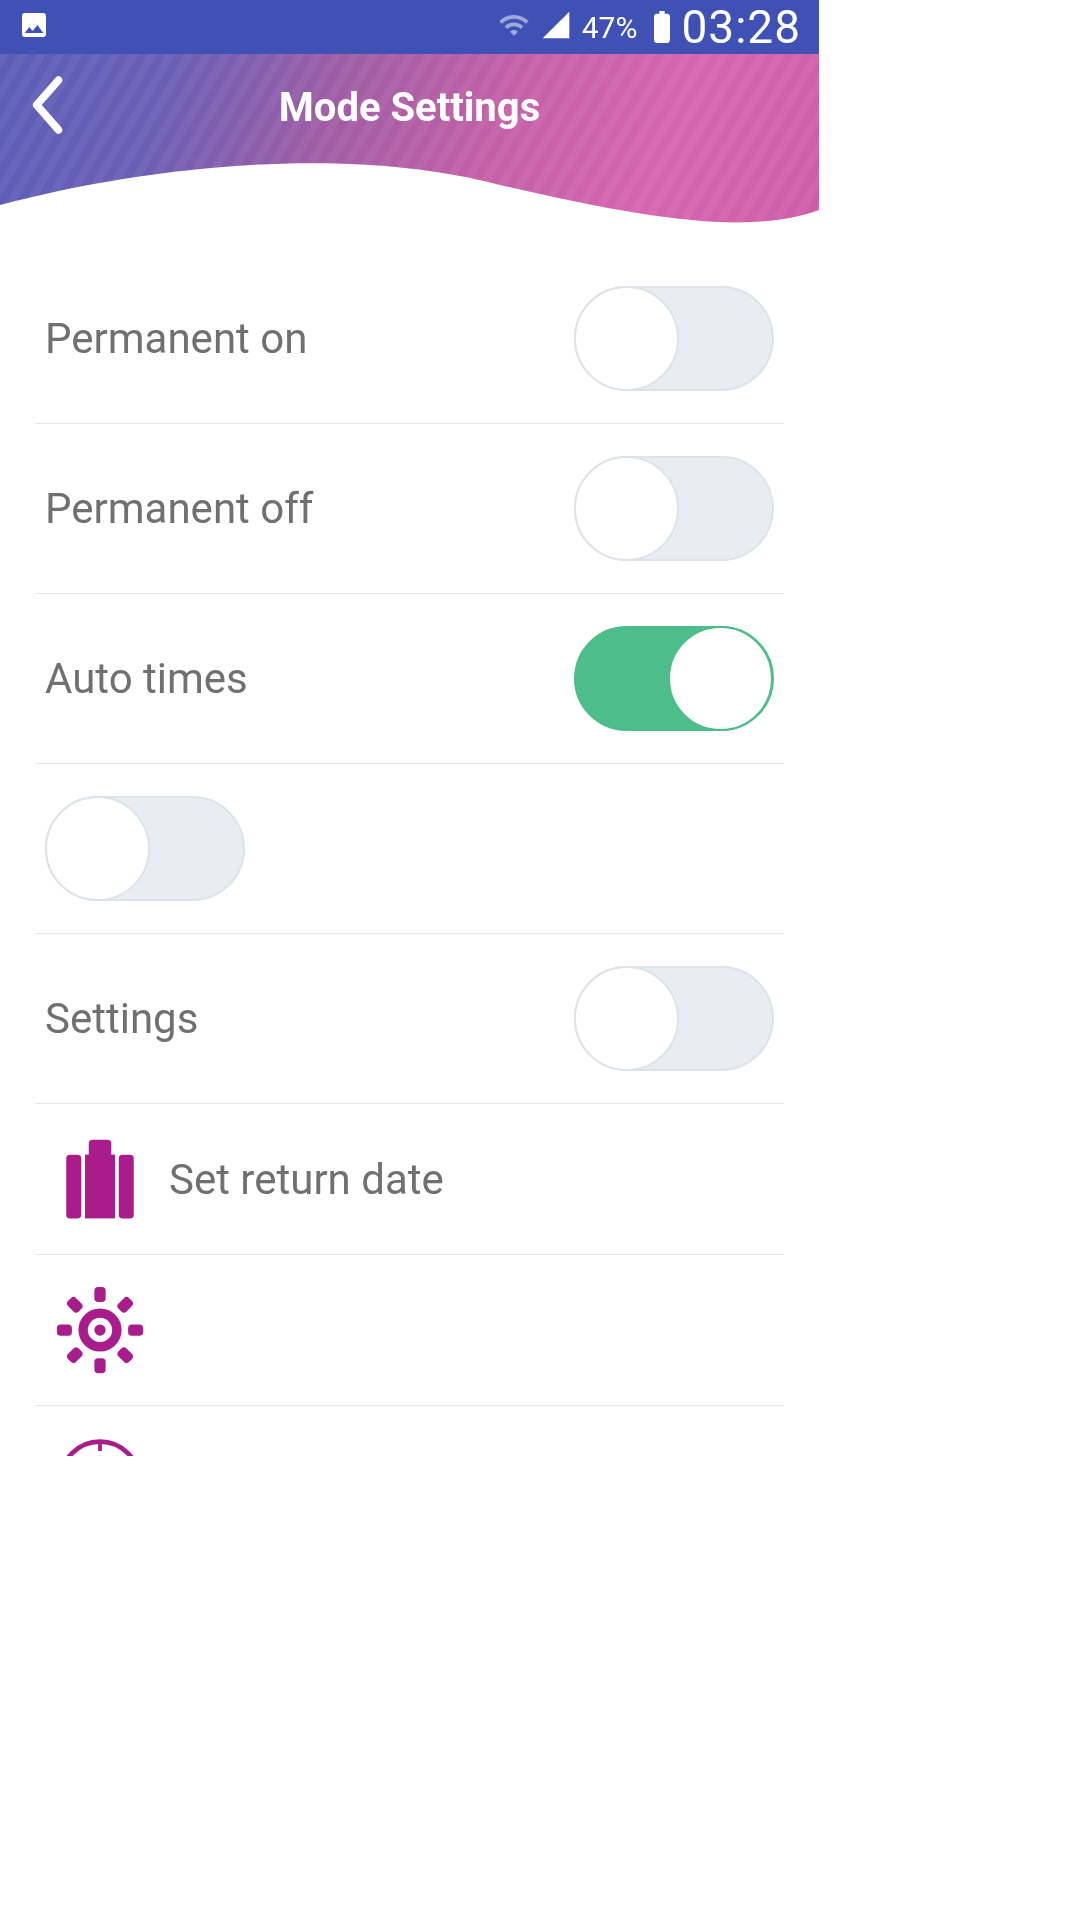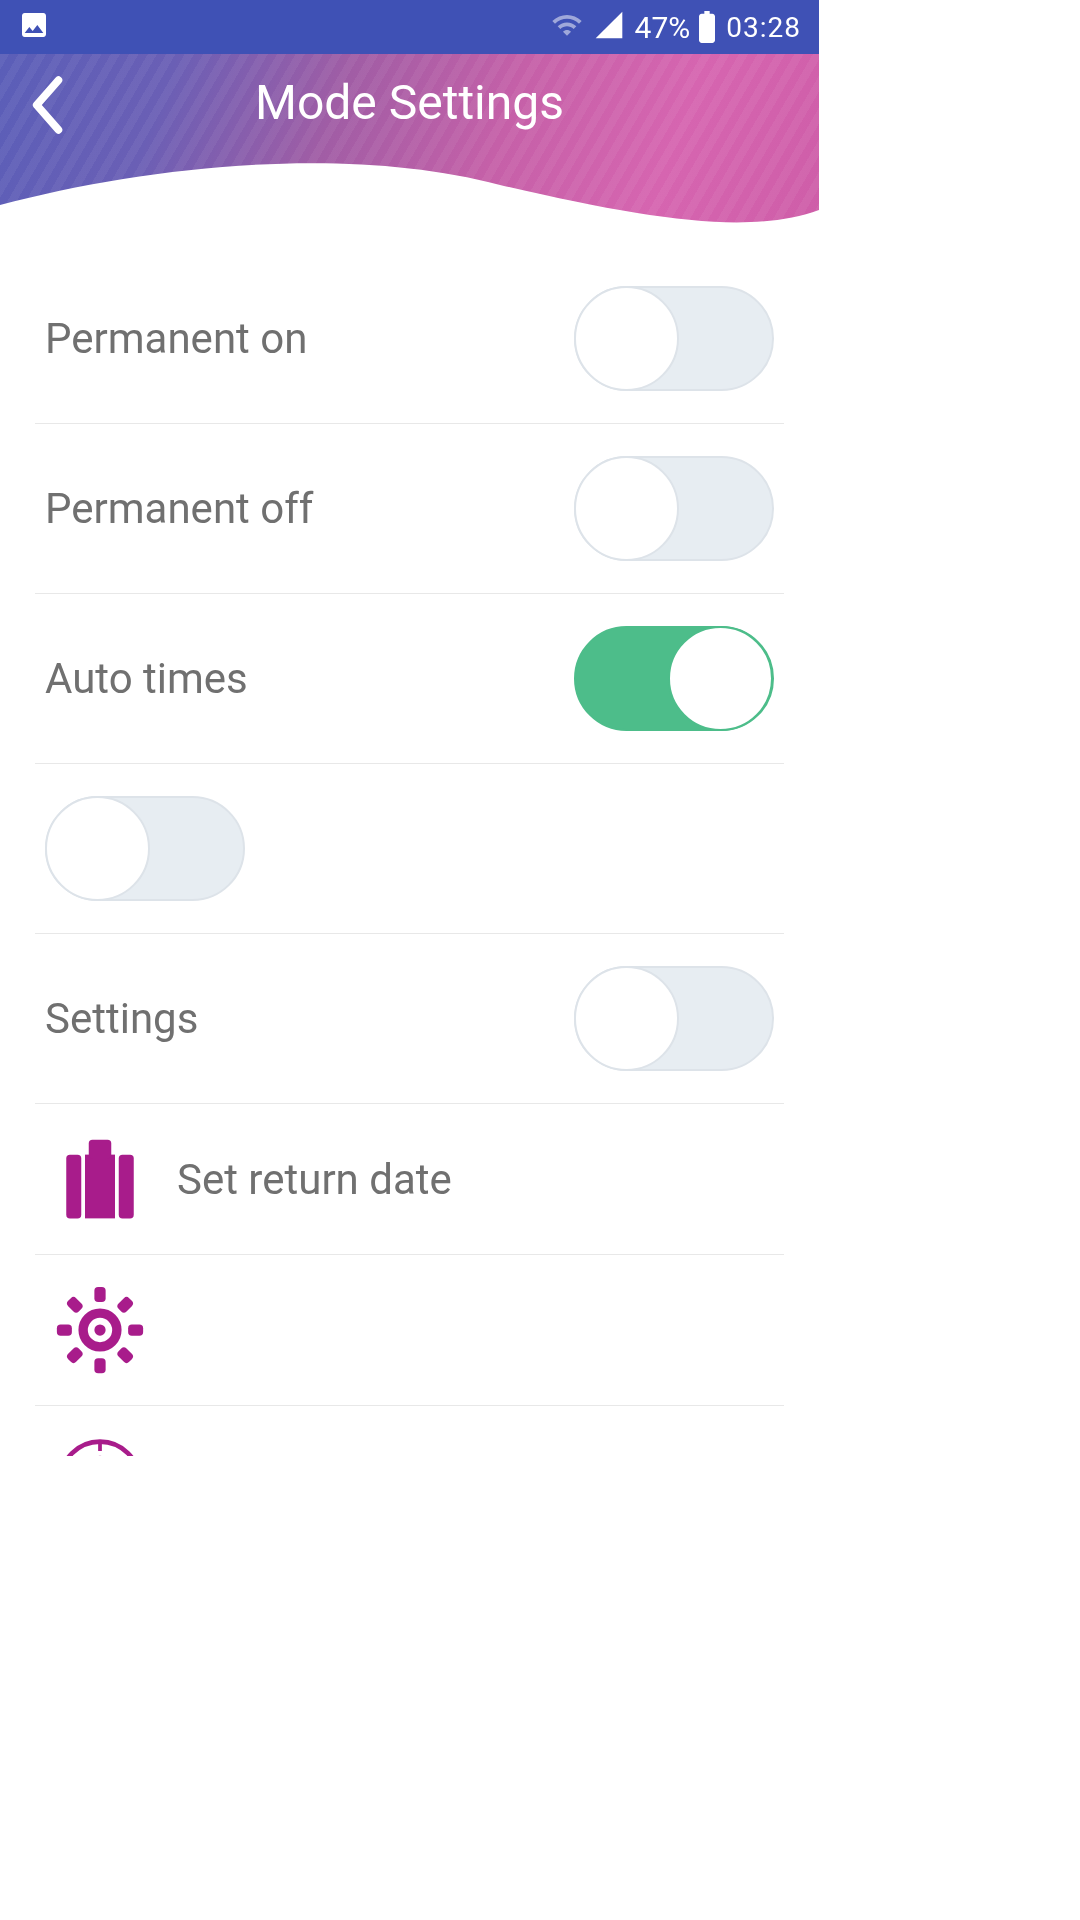--- a/index.html
+++ b/index.html
@@ -32,30 +32,30 @@
     }
     
     .status-right {
       margin-left: auto;
       display: flex;
       align-items: center;
       gap: 10px;
     }
     
     .status-time {
-      font-size: 28px;
+      font-size: 46px;
       font-weight: 400;
       letter-spacing: 1px;
     }
     
     .status-battery {
       font-size: 30px;
       display: flex;
       align-items: center;
-      gap: 8px;
+      gap: 16px;
     }
     
     
     .header {
       position: relative;
       height: 180px;
       overflow: hidden;
     }
     
     .header-bg {
@@ -95,26 +95,26 @@
     
     .back-button {
       color: #ffffff;
       cursor: pointer;
       display: flex;
       align-items: center;
     }
     
     .header-title {
       color: #ffffff;
-      font-size: 48px;
-      font-weight: 400;
+      font-size: 40px;
+      font-weight: 700;
       position: absolute;
       left: 50%;
       transform: translateX(-50%);
-      top: 20px;
+      top: 30px;
       white-space: nowrap;
     }
     
     
     .content {
       padding: 20px 35px 0 35px;
     }
     
     
     .toggle-row {
@@ -163,21 +163,21 @@
       border-color: #4dbd8a;
     }
     
     
     .action-row {
       display: flex;
       align-items: center;
       padding: 30px 10px 30px 20px;
       border-bottom: 1px solid #e8e8e8;
       cursor: pointer;
-      gap: 32px;
+      gap: 24px;
     }
     
     .action-icon {
       width: 90px;
       height: 90px;
       display: flex;
       align-items: center;
       justify-content: center;
       flex-shrink: 0;
     }

